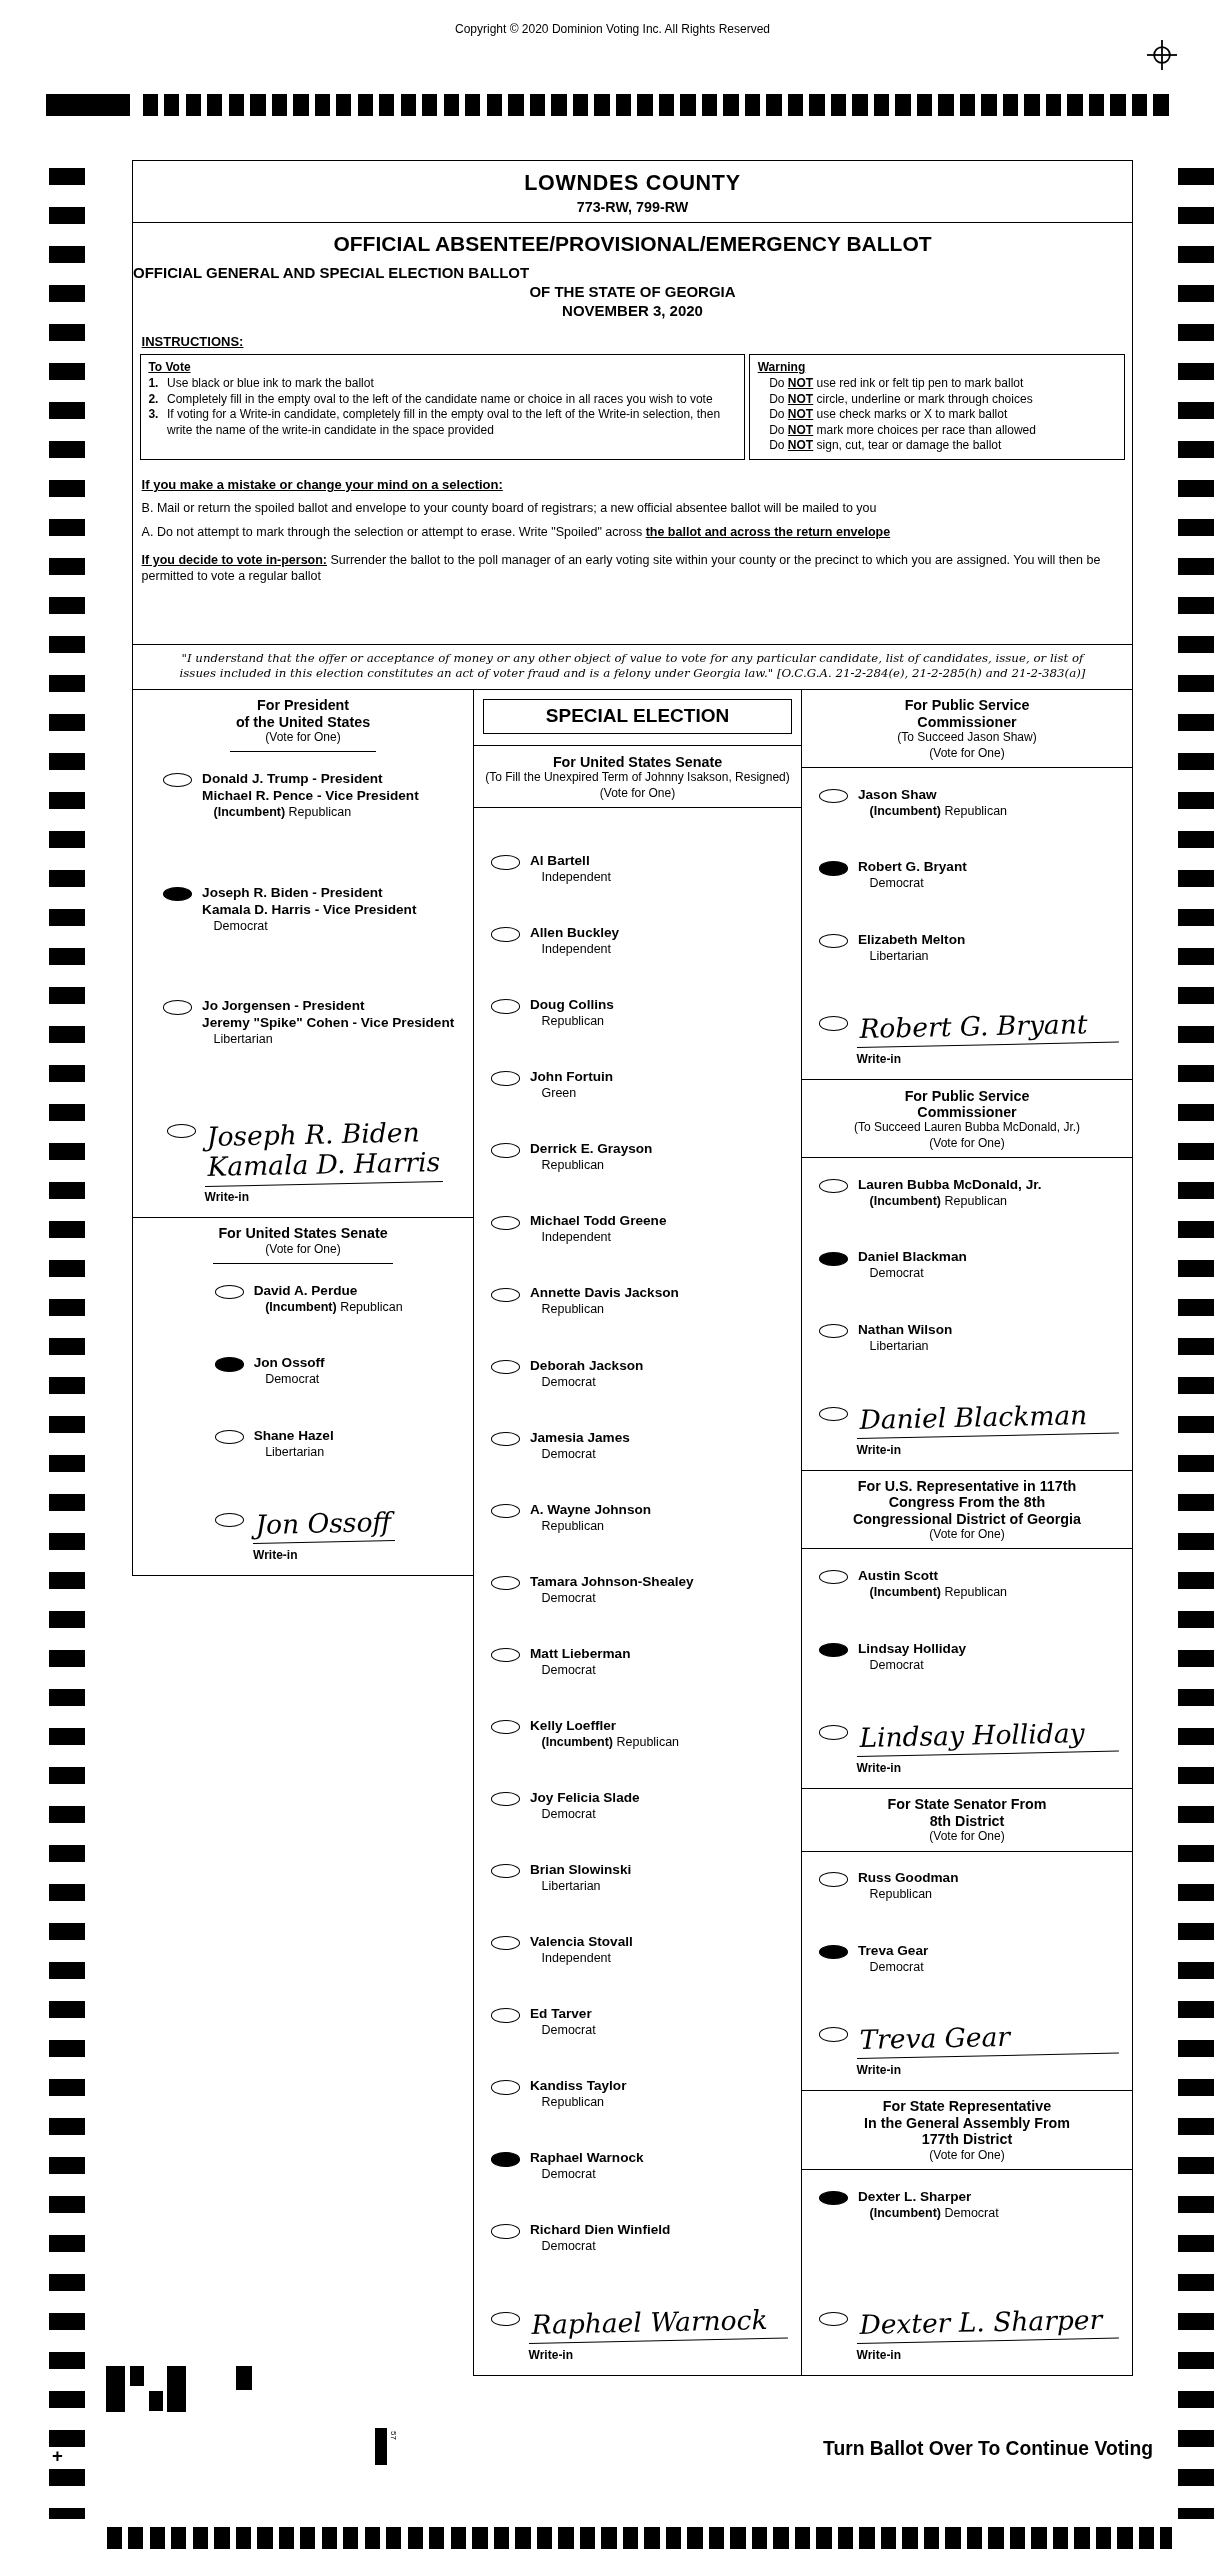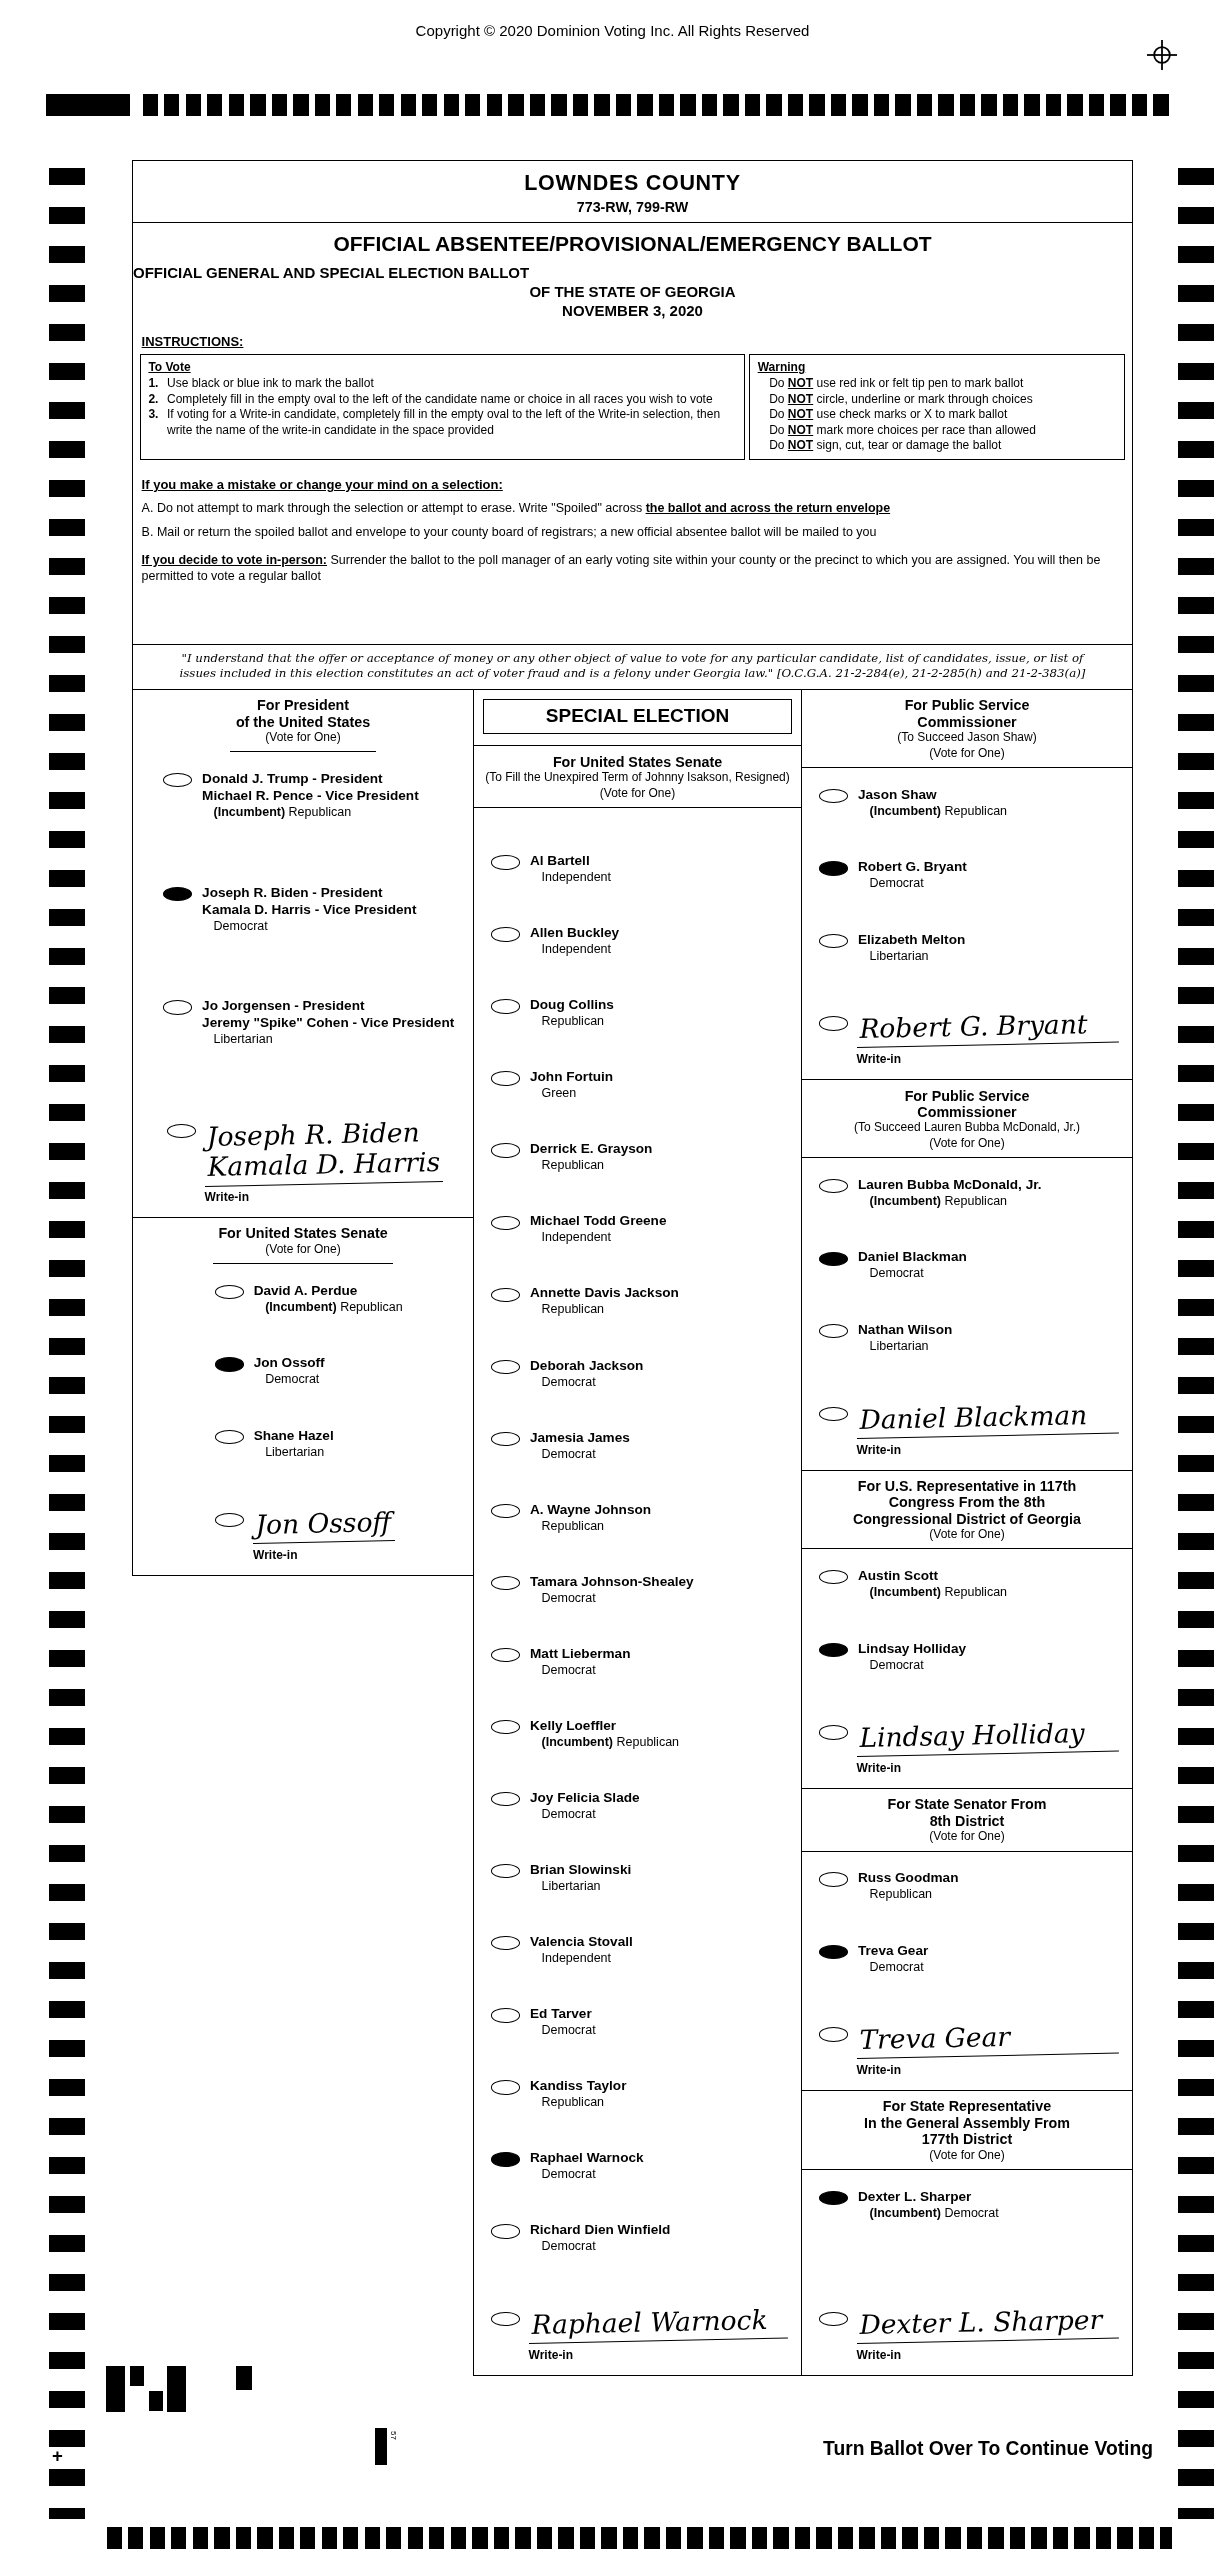--- a/index.html
+++ b/index.html
@@ -1,21 +1,21 @@
 <!DOCTYPE html>
 <html style="font-size:11.5px"><head>
 <meta charset="utf-8">
 <style>
   * { box-sizing: border-box; margin: 0; padding: 0; }
   html,body { width:1225px; height:2576px; background:#fff; color:#000;
     font-family:"Liberation Sans", sans-serif; position:relative; overflow:hidden; }
 
   
   .copyright { position:absolute; top:21.5px; left:0; width:100%; text-align:center;
-    font-size:15px; }
+    font-size:12px; }
   .crosshair { position:absolute; left:1147px; top:40px; width:30px; height:30px; }
   .turnover { position:absolute; top:2438px; right:72px; font-size:19.3px; font-weight:bold; }
   .plusmark { position:absolute; left:52px; top:2445px; font-size:18.6px; font-weight:bold; }
   .stubbar { position:absolute; left:375px; top:2428px; width:11.5px; height:37px; background:#000; }
   .stubnum { position:absolute; left:389px; top:2431px; font-size:7.9px; writing-mode:vertical-rl; }
 
   
   .tm-top { position:absolute; left:143px; top:94px; width:1029px; height:21.5px;
     background:repeating-linear-gradient(to right,#000 0 15px,transparent 15px 21.5px); }
   .tm-top-block { position:absolute; left:46px; top:94px; width:84px; height:21.5px; background:#000; }
@@ -178,22 +178,22 @@
             <div class="wn-item"><span>Do </span><span class="u">NOT</span><span> use check marks or X to mark ballot</span></div>
 
             <div class="wn-item"><span>Do </span><span class="u">NOT</span><span> mark more choices per race than allowed</span></div>
 
             <div class="wn-item"><span>Do </span><span class="u">NOT</span><span> sign, cut, tear or damage the ballot</span></div>
           </div>
       </div>
     </div>
 
     <div class="mk-head">If you make a mistake or change your mind on a selection:</div>
+    <div class="mk-item">B. Mail or return the spoiled ballot and envelope to your county board of registrars; a new official absentee ballot will be mailed to you</div>
     <div class="mk-item"><span>A. Do not attempt to mark through the selection or attempt to erase.  Write "Spoiled" across </span><span class="mk-emph">the ballot and across the return envelope</span></div>
-    <div class="mk-item">B. Mail or return the spoiled ballot and envelope to your county board of registrars; a new official absentee ballot will be mailed to you</div>
 
     <div class="inperson"><span class="ip-lead">If you decide to vote in-person:</span><span>  Surrender the ballot to the poll manager of an early voting site within your county or the precinct to which you are assigned.  You will then be permitted to vote a regular ballot</span></div>
 
     <div class="legal">"I understand that the offer or acceptance of money or any other object of value to vote for any particular candidate, list of candidates, issue, or list of issues included in this election constitutes an act of voter fraud and is a felony under Georgia law." [O.C.G.A. 21-2-284(e), 21-2-285(h) and 21-2-383(a)]</div>
   </div>
 
   <div class="columns">
 
     <div class="col1">
 

